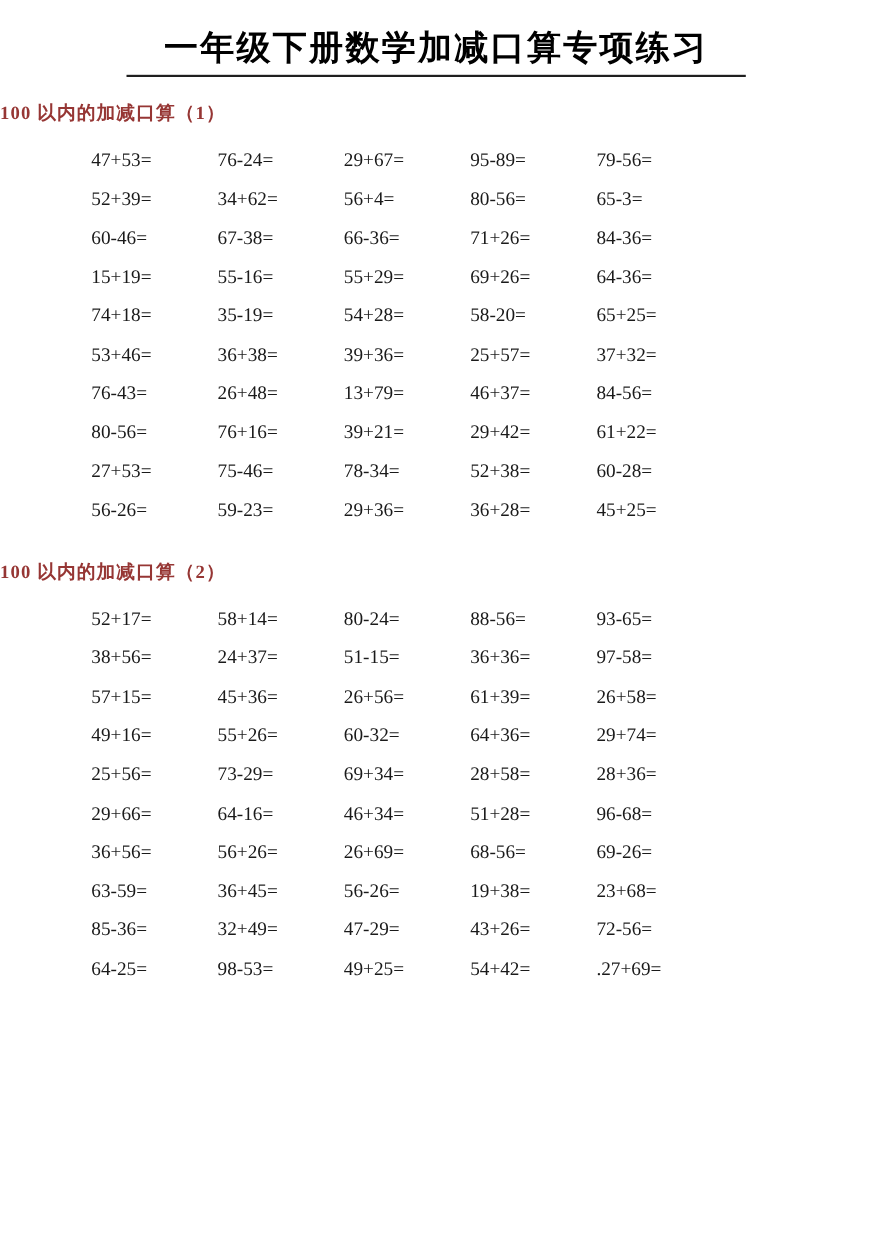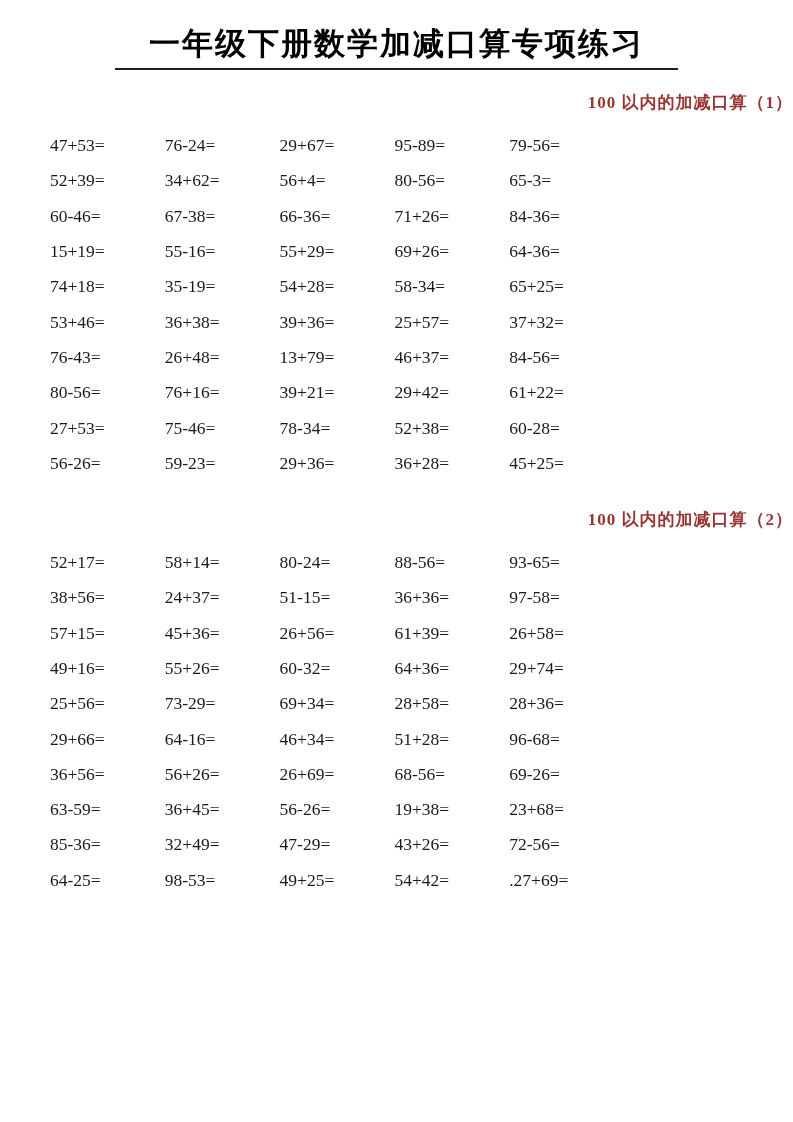--- a/index.html
+++ b/index.html
@@ -29,38 +29,38 @@
     color: #000000;
   }
   .title-rule {
     width: 563px;
     margin: 6px auto 0 auto;
     border: none;
     border-top: 2px solid #1f1f1f;
   }
   .section-heading {
     margin-top: 22px;
-    text-align: right;
+    text-align: left;
     font-family: "Liberation Serif", serif;
     font-weight: bold;
     font-size: 17px;
     line-height: 21px;
     letter-spacing: 1px;
     color: var(--accent, #963634);
   }
   .section-heading.second {
     margin-top: 28px;
   }
   .problems-grid {
     display: grid;
     grid-template-columns: repeat(5, 1fr);
     grid-auto-rows: 35.3px;
     align-items: center;
     width: 574px;
-    margin-left: 50px;
+    margin-left: 83px;
     margin-top: 15px;
   }
   .problem {
     font-family: "Liberation Serif", serif;
     font-size: 17.5px;
     color: #1a1a1a;
     white-space: nowrap;
     text-align: left;
   }
   .page-footer {
@@ -104,21 +104,21 @@
         <div class="problem">71+26=</div>
         <div class="problem">84-36=</div>
         <div class="problem">15+19=</div>
         <div class="problem">55-16=</div>
         <div class="problem">55+29=</div>
         <div class="problem">69+26=</div>
         <div class="problem">64-36=</div>
         <div class="problem">74+18=</div>
         <div class="problem">35-19=</div>
         <div class="problem">54+28=</div>
-        <div class="problem">58-34=</div>
+        <div class="problem">58-20=</div>
         <div class="problem">65+25=</div>
         <div class="problem">53+46=</div>
         <div class="problem">36+38=</div>
         <div class="problem">39+36=</div>
         <div class="problem">25+57=</div>
         <div class="problem">37+32=</div>
         <div class="problem">76-43=</div>
         <div class="problem">26+48=</div>
         <div class="problem">13+79=</div>
         <div class="problem">46+37=</div>

